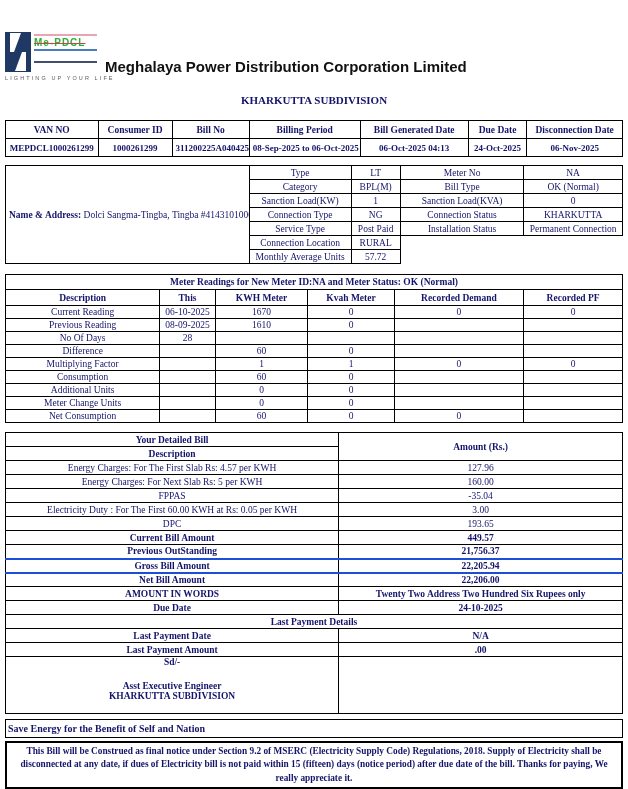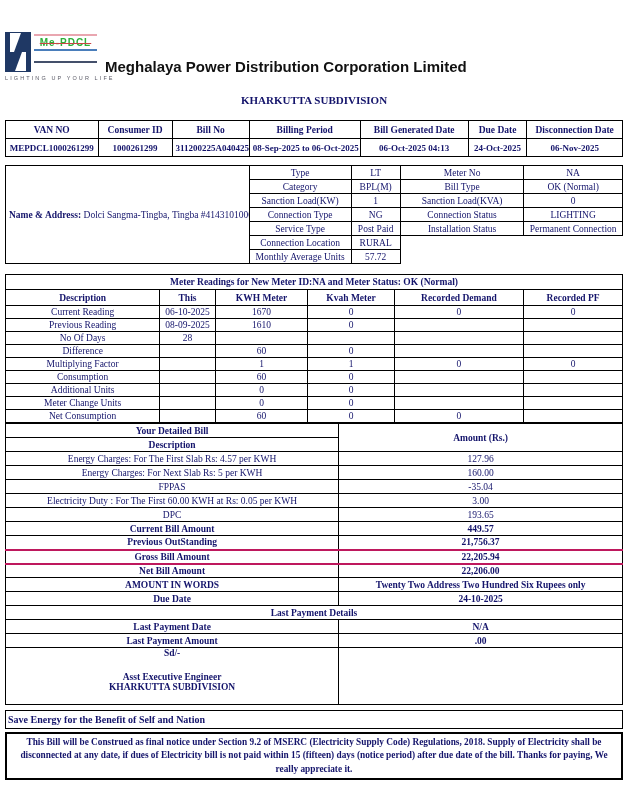--- a/index.html
+++ b/index.html
@@ -13,21 +13,21 @@
   .logo{width:92px;flex:0 0 auto;}
   .logo-row{display:flex;align-items:stretch;}
   .logo-square{width:26px;height:40px;flex:0 0 auto;}
   .logo-lines{flex:1;display:flex;flex-direction:column;justify-content:flex-start;margin-left:3px;}
   .line{height:2px;width:100%;}
   .line.pink{background:#e9a6b0;margin-top:2px;}
   .line.blue{background:#4a7ebb;}
   .line.navy2{background:#44506b;margin-top:10px;height:2px;}
   .brand{
     font-family:"Liberation Sans",sans-serif;font-weight:bold;font-size:10px;
-    color:#2eaf3a;letter-spacing:1px;text-align:center;line-height:13px;
+    color:#2eaf3a;letter-spacing:1px;line-height:13px;
     text-decoration:line-through;text-decoration-color:#cc4444;
   }
   .tagline{
     font-family:"Liberation Sans",sans-serif;font-size:5.5px;letter-spacing:2.1px;
     color:#5a5a66;margin-top:3px;white-space:nowrap;
   }
   .company-title{
     font-family:"Liberation Sans",sans-serif;font-weight:bold;font-size:15px;
     color:#111;margin-left:8px;margin-top:26px;white-space:nowrap;
   }
@@ -48,23 +48,23 @@
   .summary tr{height:18px;}
   .summary th{font-size:9.5px;}
   .summary td{font-weight:bold;font-size:9px;}
   .consumer{margin-top:8px;}
   .consumer tr{height:14px;}
   .name-cell{text-align:left;white-space:normal;font-size:9.5px;padding:1px 2px;}
   .meter{margin-top:10px;}
   .meter tr{height:13px;}
   .meter .title-row td{font-weight:bold;height:14px;}
   .meter .head-row td{font-weight:bold;height:15px;}
-  .bill{}
+  .bill{margin-top:9px;}
   .bill tr{height:14px;}
-  .bill td.thick{border-top:2px solid #be185d;}
+  .bill td.thick{border-top:2px solid #1d4ed8;}
   .sig-cell{
     text-align:left;vertical-align:top;height:56px;padding:8px 10px;
     font-weight:bold;font-size:9.5px;white-space:normal;
   }
   .sig-sd{margin-bottom:14px;}
   
   .banner{
     margin-top:5px;border:1px solid #000;font-weight:bold;
     font-size:10px;padding:3px 2px;color:#14146b;
   }
@@ -159,21 +159,21 @@
         <tr>
           <td>Sanction Load(KW)</td>
           <td>1</td>
           <td>Sanction Load(KVA)</td>
           <td>0</td>
         </tr>
         <tr>
           <td>Connection Type</td>
           <td>NG</td>
           <td>Connection Status</td>
-          <td>LIGHTING</td>
+          <td>KHARKUTTA</td>
         </tr>
         <tr>
           <td>Service Type</td>
           <td>Post Paid</td>
           <td>Installation Status</td>
           <td>Permanent Connection</td>
         </tr>
         <tr>
           <td>Connection Location</td>
           <td>RURAL</td>

